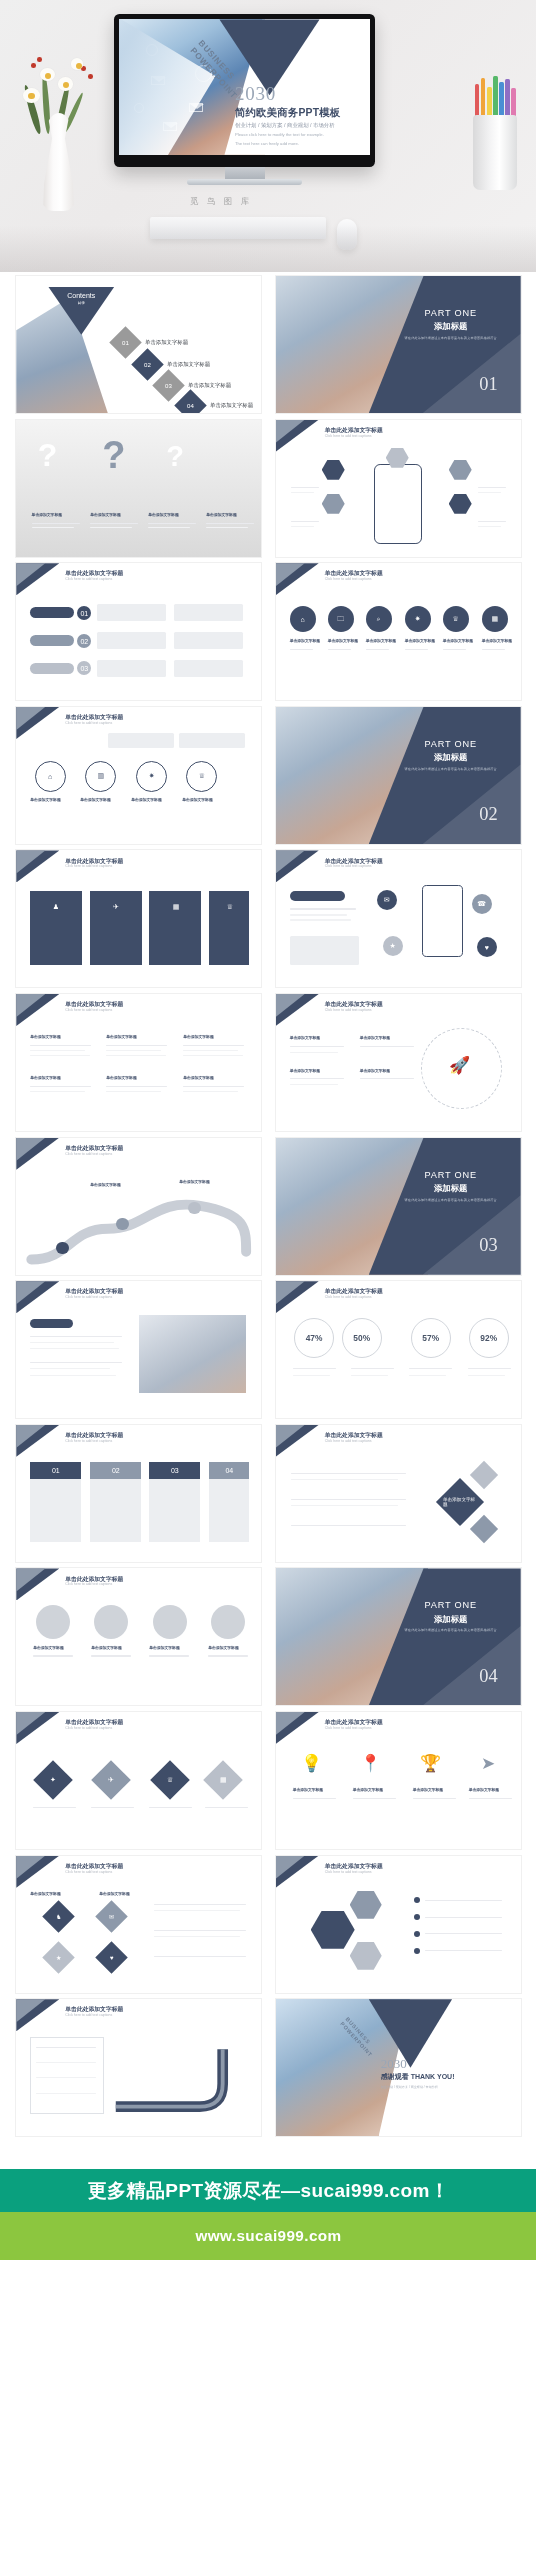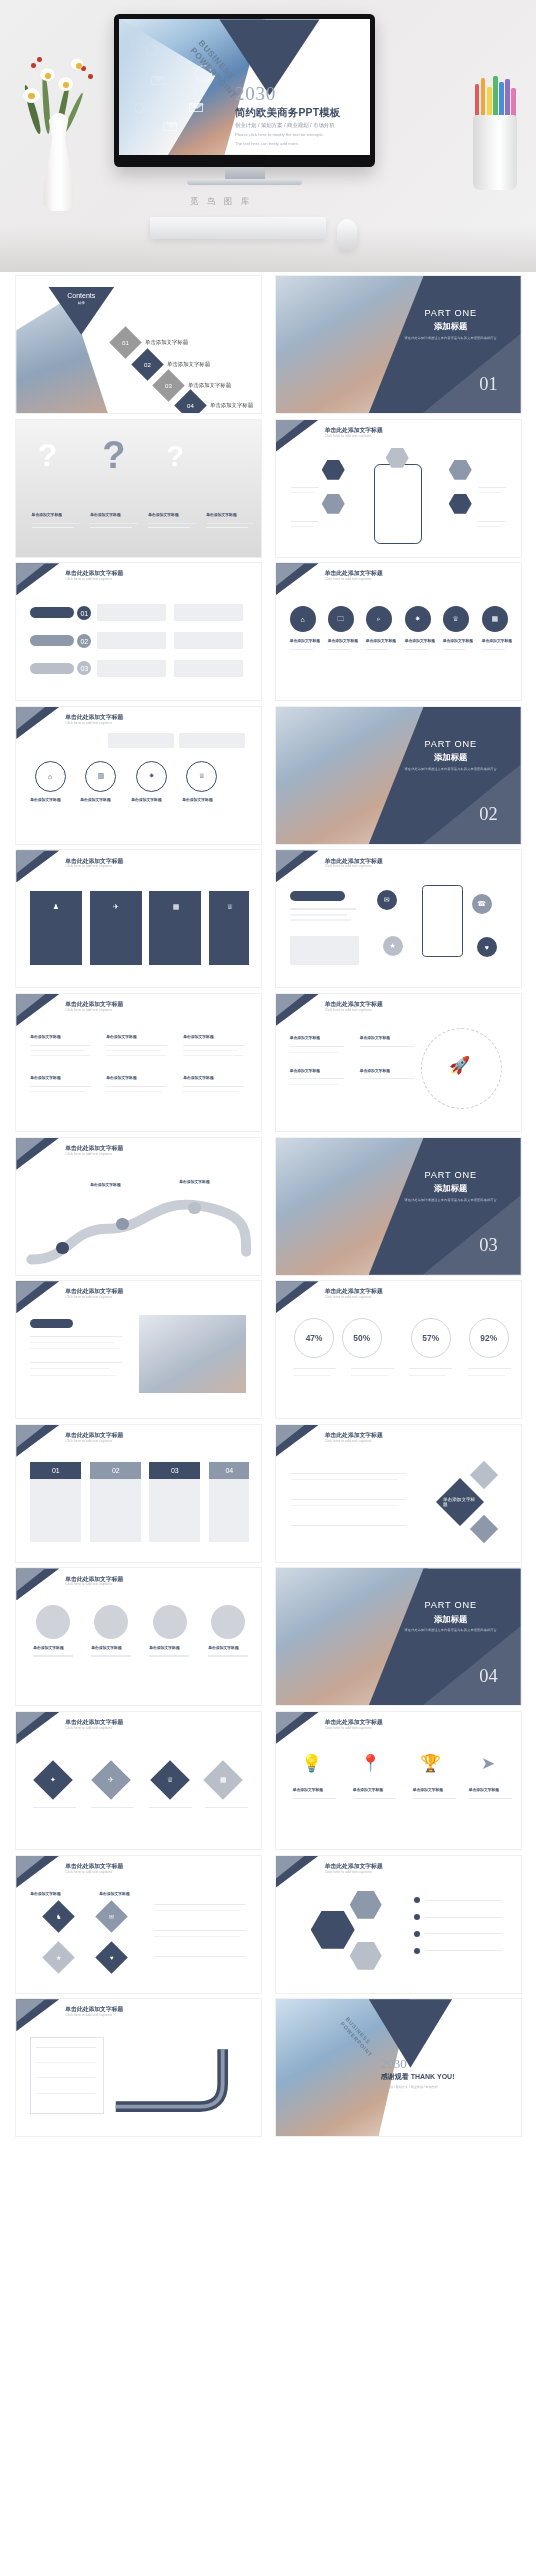--- a/index.html
+++ b/index.html
@@ -786,16 +786,18 @@
       <div class="ty-text">
         <div class="ty-year">2030</div>
         <div class="ty-main">感谢观看 THANK YOU!</div>
         <div class="ty-sub">创业计划 / 策划方案 / 商业规划 / 市场分析</div>
       </div>
     </div>
 
   </div>
 
   <div class="footer-gap"></div>
+  <div class="banner-teal">更多精品PPT资源尽在—sucai999.com！</div>
+  <div class="banner-green">www.sucai999.com</div>
   <div class="tail"></div>
 
 </div>
 
 
 </body></html>

